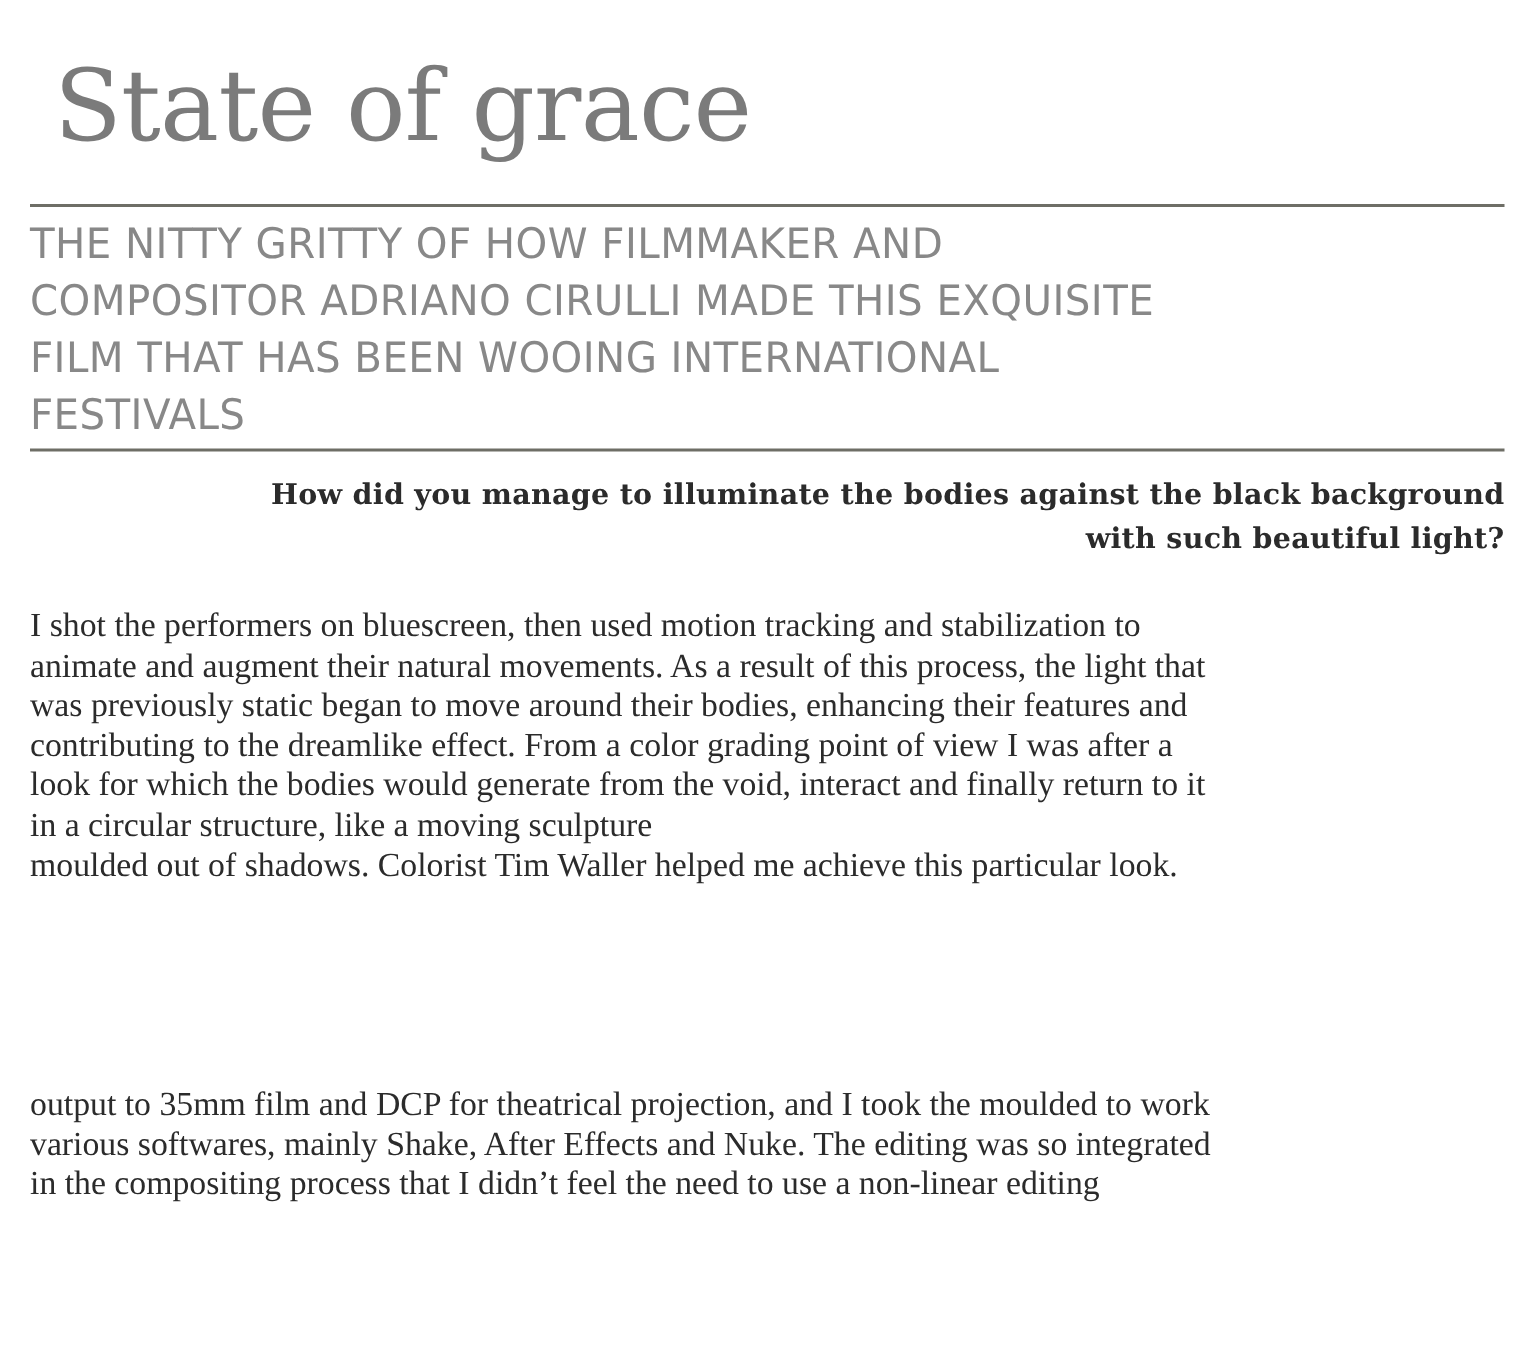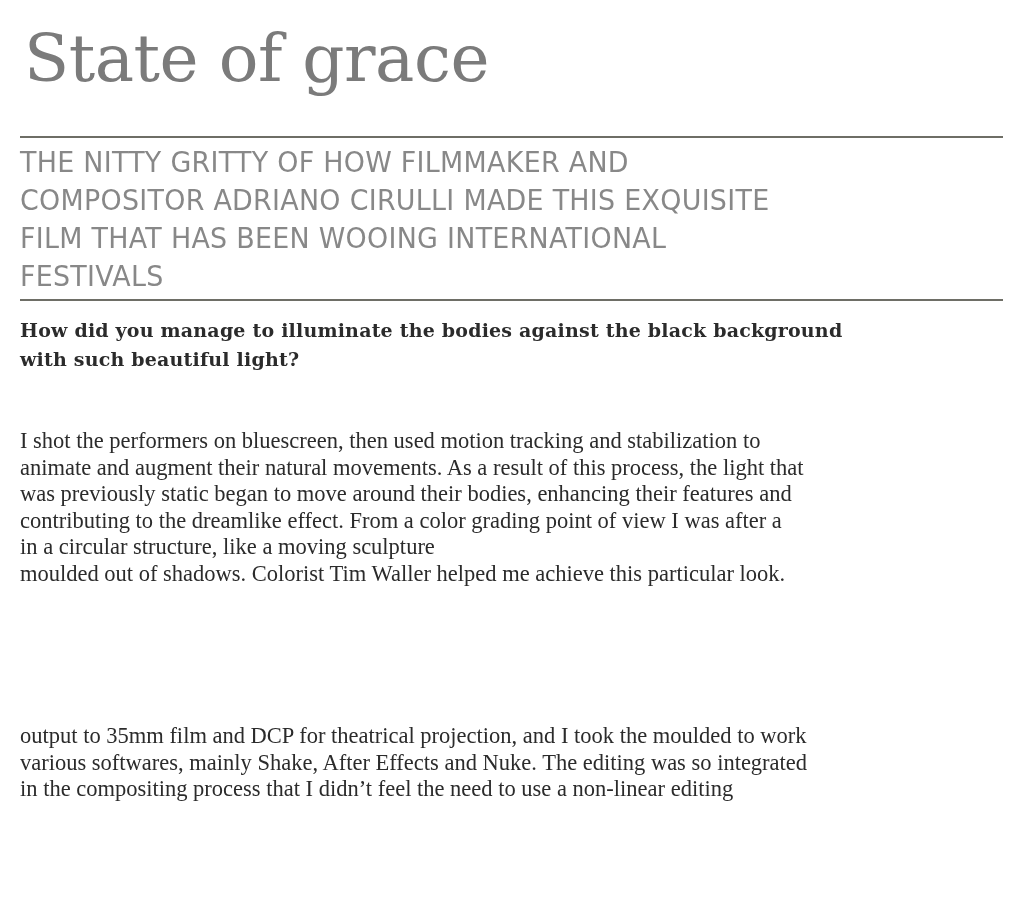--- a/index.html
+++ b/index.html
@@ -17,21 +17,21 @@
       position: absolute;
       left: 20px;
       top: 0;
       width: 983px;
     }
     .title {
       font-family: "DejaVu Serif", "Liberation Serif", serif;
       font-size: 66px;
       color: #7b7b7b;
       font-weight: normal;
-      margin: 4px;
+      margin: 16px;
       position: absolute;
       top: 22px;
       left: 0;
       line-height: 1;
       letter-spacing: -0.5px;
     }
     .rule {
       position: absolute;
       left: 0;
       width: 983px;
@@ -60,33 +60,33 @@
       left: 0;
       width: 983px;
       margin: 0;
       font-family: "DejaVu Serif", "Liberation Serif", serif;
       font-weight: bold;
       font-size: 19px;
       line-height: 29px;
       color: #2b2b2b;
       letter-spacing: 0.2px;
     }
-    .q1 { top: 316px; }
+    .q1 { top: 316px; text-align: right; }
     .q2 { top: 636px; }
     .answer {
       position: absolute;
       left: 0;
       width: 990px;
       margin: 0;
       font-family: "Liberation Serif", "DejaVu Serif", serif;
       font-size: 22.5px;
       line-height: 26.6px;
       color: #2b2b2b;
     }
-    .a1 { top: 428px; }
+    .a1 { top: 404px; }
     .a2 { top: 723px; }
     .line { display: block; white-space: nowrap; }
   </style>
 </head>
 <body>
 
 <div class="article">
   <h1 class="title">State of grace</h1>
 
   <div class="rule rule-top"></div>
@@ -103,20 +103,21 @@
   <h3 class="question q1">
     <span class="line">How did you manage to illuminate the bodies against the black background</span>
     <span class="line">with such beautiful light?</span>
   </h3>
 
   <p class="answer a1">
     <span class="line">I shot the performers on bluescreen, then used motion tracking and stabilization to</span>
     <span class="line">animate and augment their natural movements. As a result of this process, the light that</span>
     <span class="line">was previously static began to move around their bodies, enhancing their features and</span>
     <span class="line">contributing to the dreamlike effect. From a color grading point of view I was after a</span>
+    <span class="line">look for which the bodies would generate from the void, interact and finally return to it</span>
     <span class="line">in a circular structure, like a moving sculpture</span>
     <span class="line">moulded out of shadows. Colorist Tim Waller helped me achieve this particular look.</span>
   </p>
 
   <h3 class="question q2">
   </h3>
 
   <p class="answer a2">
     <span class="line">output to 35mm film and DCP for theatrical projection, and I took the moulded to work</span>
     <span class="line">various softwares, mainly Shake, After Effects and Nuke. The editing was so integrated</span>

